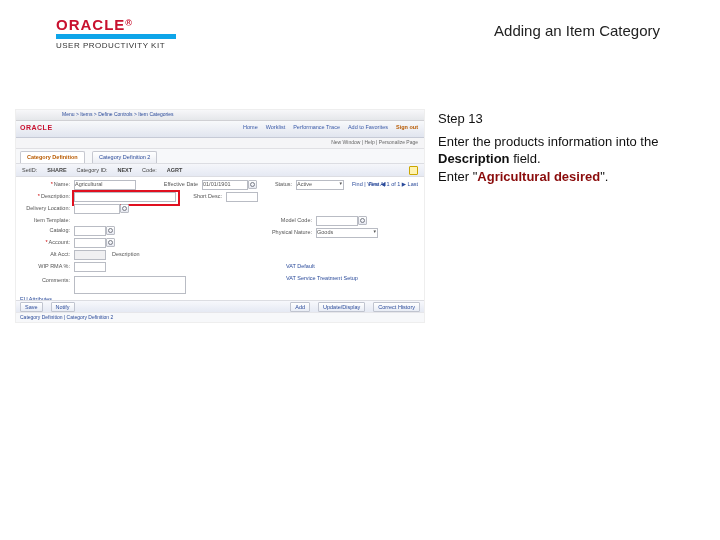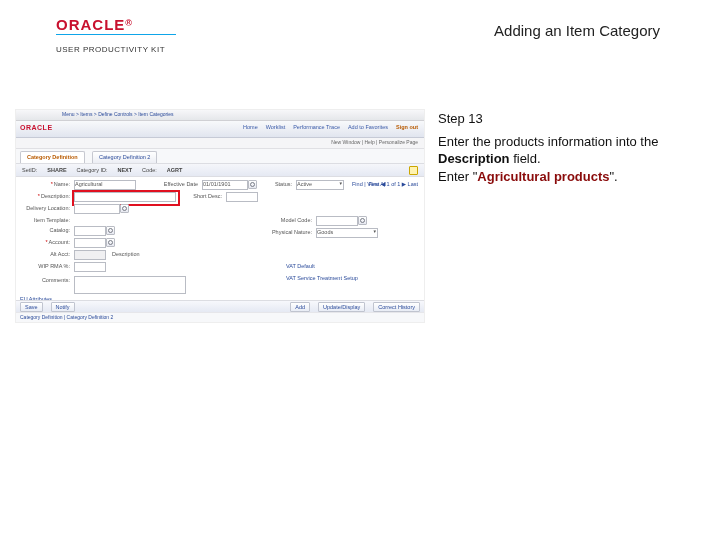--- a/index.html
+++ b/index.html
@@ -41,22 +41,22 @@
     top: -4px;
     color: #c8102e;
   }
   .logo-sub {
     position: absolute;
     left: 56px;
     top: 20px;
     font-size: 8px;
     letter-spacing: 0.5px;
     color: #333;
-    border-top: 1px solid #0ea5e9;
-    padding-top: 10px;
+    border-top: 5px solid #0ea5e9;
+    padding-top: 2px;
     width: 120px;
   }
   .page-title {
     position: absolute;
     right: 60px;
     top: 8px;
     font-size: 15px;
     color: #222;
     margin-left: 20px;
   }
@@ -405,17 +405,17 @@
       <span class="sbtn">Correct History</span>
     </div>
 
     <div class="pathbar">Category Definition | Category Definition 2</div>
   </div>
 
   <div class="side">
     <div class="step">Step 13</div>
     <div>
       <span>Enter the products information into the </span><span class="b">Description</span><span> field.</span><br>
-      <span>Enter "</span><span class="val">Agricultural products</span><span>".</span>
+      <span>Enter "</span><span class="val">Agricultural desired</span><span>".</span>
     </div>
   </div>
 
 </div>
 
 </body></html>

